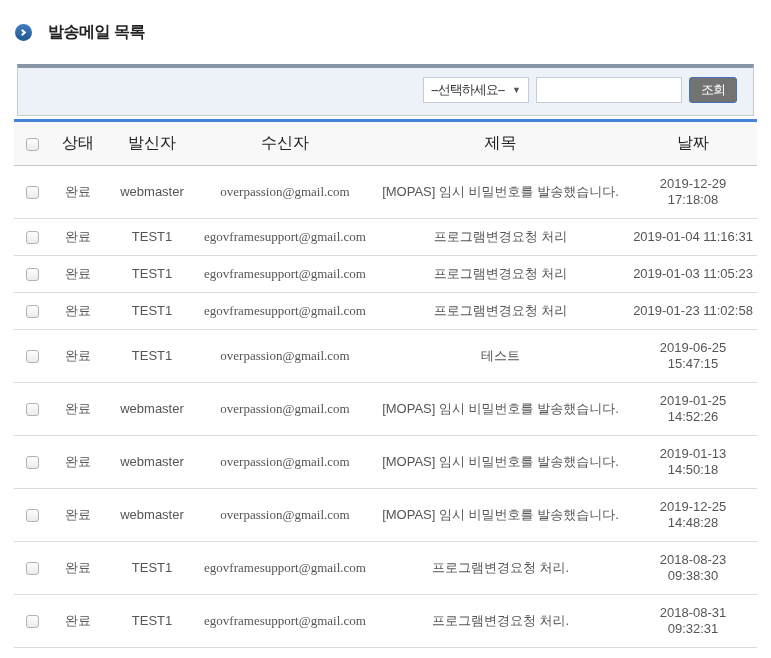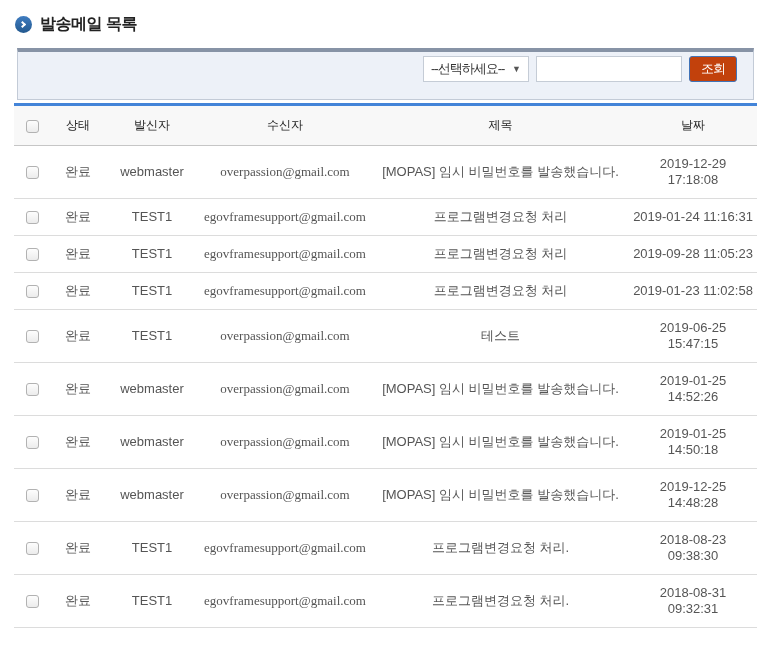--- a/index.html
+++ b/index.html
@@ -16,59 +16,59 @@
   .title-icon {
     width: 17px; height: 17px; border-radius: 50%;
     background: linear-gradient(#3f7cc0, #23598f);
     display: flex; align-items: center; justify-content: center; flex: 0 0 auto;
   }
   .title-icon .chev {
     width: 5px; height: 5px; margin-left: -2px;
     border-top: 2px solid #fff; border-right: 2px solid #fff;
     transform: rotate(45deg); display: block;
   }
-  .page-title { margin: 0; font-size: 16px; font-weight: bold; color: #222; letter-spacing: -0.5px; }
+  .page-title { margin: 8px; font-size: 16px; font-weight: bold; color: #222; letter-spacing: -0.5px; }
 
   
   .search-panel {
     margin: 0 3px;
     background: #edf1f8;
     border: 1px solid #c3cbd7;
     border-top: 4px solid #8793a6;
     height: 52px;
-    display: flex; align-items: flex-start; justify-content: flex-end;
-    gap: 7px; padding: 4px 16px;
+    display: flex; align-items: flex-end; justify-content: flex-end;
+    gap: 7px; padding: 12px 16px;
   }
   .select-box {
     width: 106px; height: 26px; background: #fff;
     border: 1px solid #c5ccd6; cursor: pointer;
     display: flex; align-items: center; justify-content: space-between;
     padding: 0 7px; font-size: 13px; color: #333; letter-spacing: -1px;
   }
   .select-box .caret { font-size: 9px; color: #555; letter-spacing: 0; }
   .search-input {
     width: 146px; height: 26px; background: #fff;
     border: 1px solid #c5ccd6; padding: 0 6px; font-size: 13px; color: #333;
     outline: none;
   }
   .search-button {
     height: 26px; padding: 0 11px;
-    background: #c2410c; border: 1px solid #4073b8; border-radius: 3px;
+    background: #737373; border: 1px solid #4073b8; border-radius: 3px;
     color: #fff; font-size: 13px; letter-spacing: -1px; cursor: pointer;
     font-family: Liberation Serif, serif;
   }
 
   
   .mail-table {
     width: 100%; border-collapse: collapse; table-layout: fixed;
     margin-top: 3px; border-top: 3px solid #4384d8;
   }
   .mail-table thead th {
     background: #f8f8f8; border-bottom: 1px solid #c6c6c6;
-    padding: 11px 4px; font-size: 12px; font-weight: normal; color: #222;
+    padding: 11px 4px; font-size: 16px; font-weight: normal; color: #222;
   }
   .mail-table tbody td {
     border-bottom: 1px solid #dcdcdc;
     padding: 10px 4px; font-size: 13px; color: #555;
     text-align: center; line-height: 16px; background: #fff;
   }
   .col-check   { width: 36px; }
   .col-status  { width: 56px; }
   .col-sender  { width: 92px; }
   .col-recipient { width: 174px; }
@@ -132,29 +132,29 @@
           <td class="cell-recipient">overpassion@gmail.com</td>
           <td class="cell-subject">[MOPAS] 임시 비밀번호를 발송했습니다.</td>
           <td class="cell-date">2019-12-29 17:18:08</td>
         </tr>
         <tr>
           <td class="cell-check"><span class="checkbox"></span></td>
           <td class="cell-status">완료</td>
           <td class="cell-sender">TEST1</td>
           <td class="cell-recipient">egovframesupport@gmail.com</td>
           <td class="cell-subject">프로그램변경요청 처리</td>
-          <td class="cell-date">2019-01-24 11:16:31</td>
+          <td class="cell-date">2019-01-04 11:16:31</td>
         </tr>
         <tr>
           <td class="cell-check"><span class="checkbox"></span></td>
           <td class="cell-status">완료</td>
           <td class="cell-sender">TEST1</td>
           <td class="cell-recipient">egovframesupport@gmail.com</td>
           <td class="cell-subject">프로그램변경요청 처리</td>
-          <td class="cell-date">2019-09-28 11:05:23</td>
+          <td class="cell-date">2019-01-03 11:05:23</td>
         </tr>
         <tr>
           <td class="cell-check"><span class="checkbox"></span></td>
           <td class="cell-status">완료</td>
           <td class="cell-sender">TEST1</td>
           <td class="cell-recipient">egovframesupport@gmail.com</td>
           <td class="cell-subject">프로그램변경요청 처리</td>
           <td class="cell-date">2019-01-23 11:02:58</td>
         </tr>
         <tr>
@@ -172,21 +172,21 @@
           <td class="cell-recipient">overpassion@gmail.com</td>
           <td class="cell-subject">[MOPAS] 임시 비밀번호를 발송했습니다.</td>
           <td class="cell-date">2019-01-25 14:52:26</td>
         </tr>
         <tr>
           <td class="cell-check"><span class="checkbox"></span></td>
           <td class="cell-status">완료</td>
           <td class="cell-sender">webmaster</td>
           <td class="cell-recipient">overpassion@gmail.com</td>
           <td class="cell-subject">[MOPAS] 임시 비밀번호를 발송했습니다.</td>
-          <td class="cell-date">2019-01-25 14:50:18</td>
+          <td class="cell-date">2019-01-13 14:50:18</td>
         </tr>
         <tr>
           <td class="cell-check"><span class="checkbox"></span></td>
           <td class="cell-status">완료</td>
           <td class="cell-sender">webmaster</td>
           <td class="cell-recipient">overpassion@gmail.com</td>
           <td class="cell-subject">[MOPAS] 임시 비밀번호를 발송했습니다.</td>
           <td class="cell-date">2019-12-25 14:48:28</td>
         </tr>
         <tr>

